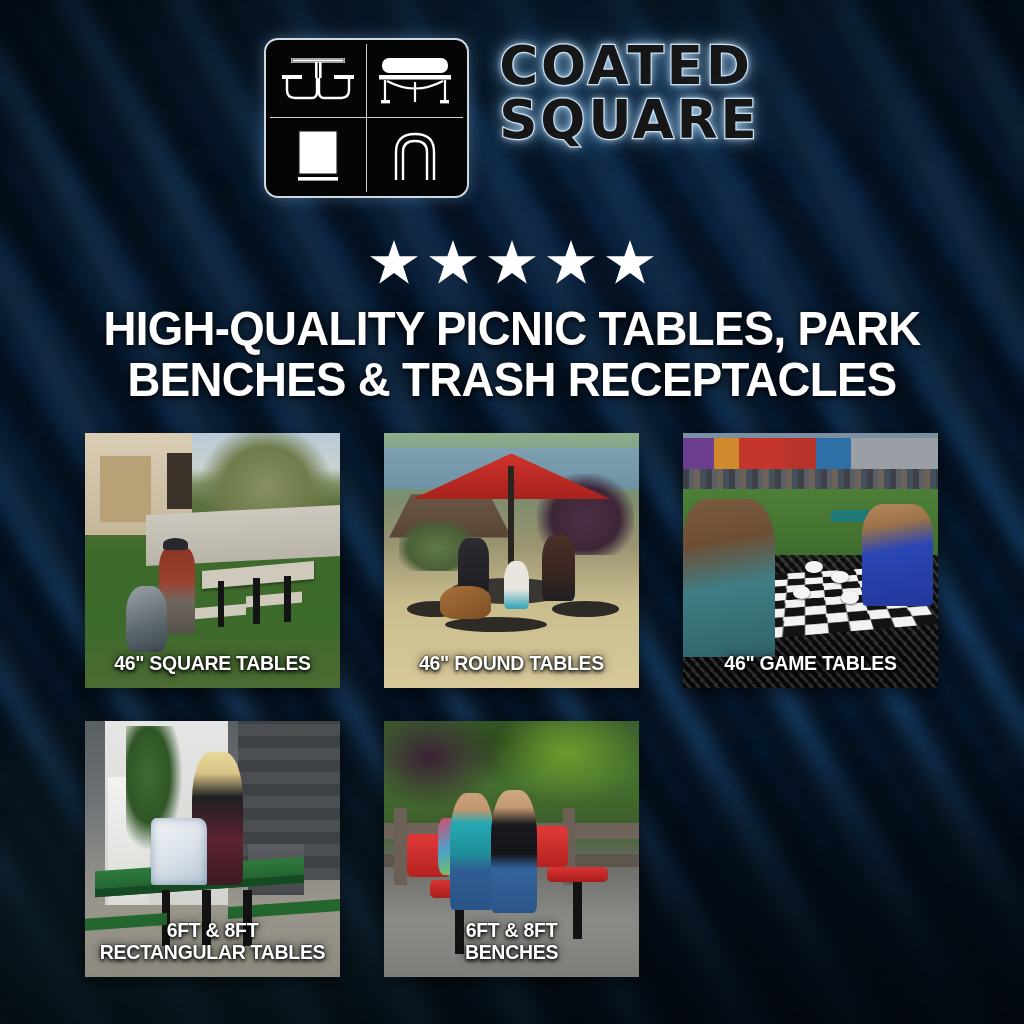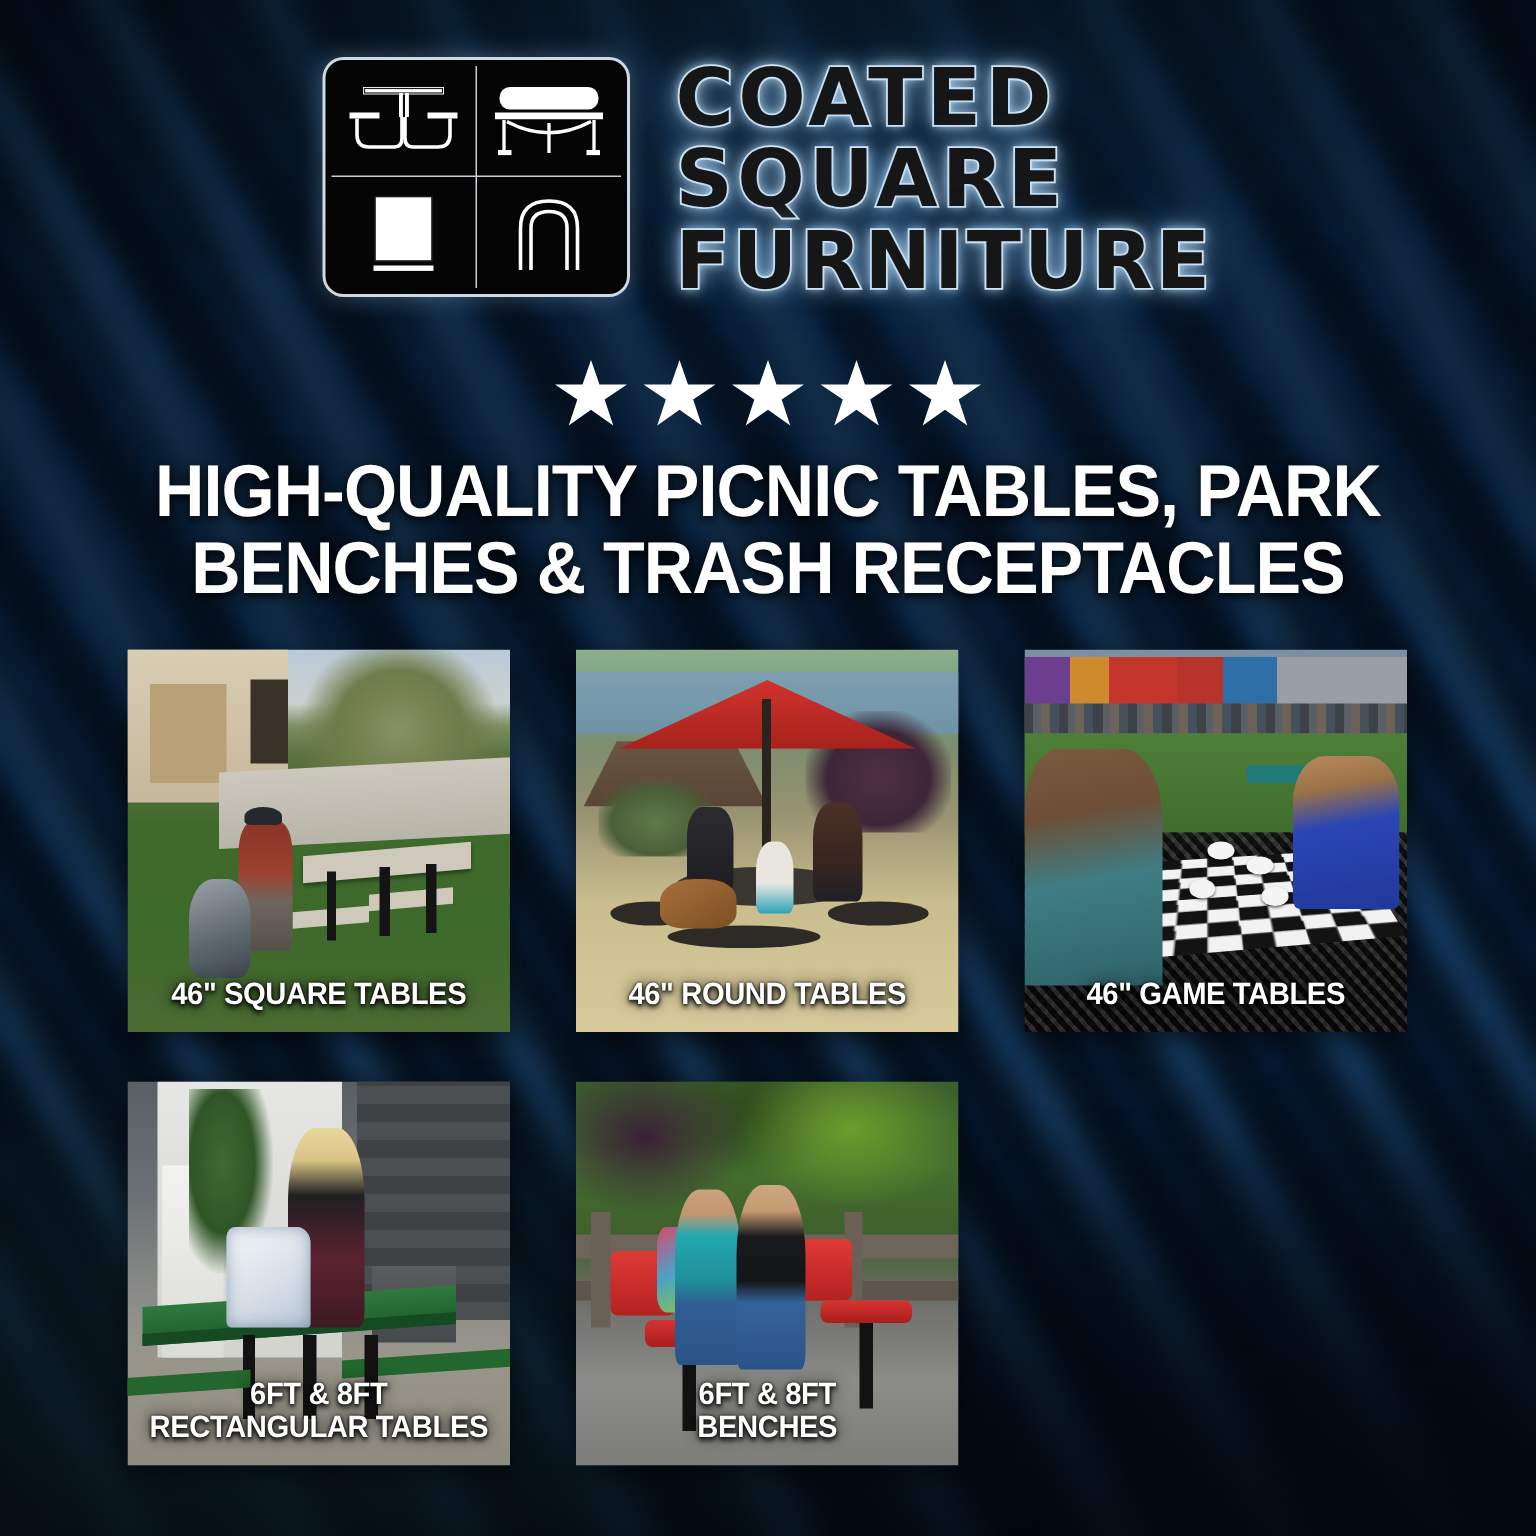--- a/index.html
+++ b/index.html
@@ -392,21 +392,20 @@
         <svg width="62" height="58" viewBox="0 0 62 58" fill="none" stroke="#ffffff" stroke-width="2.4">
           <path d="M12 54 L12 26 Q12 8 31 8 Q50 8 50 26 L50 54"></path>
           <path d="M19 54 L19 26 Q19 15 31 15 Q43 15 43 26 L43 54"></path>
         </svg>
       </div>
     </div>
 
     <div class="logo-words">
       <div class="logo-word w1">COATED</div>
       <div class="logo-word w2">SQUARE</div>
-      <div class="logo-word w3">FURNITURE</div>
     </div>
   </div>
 
   <div class="stars">
     <div class="star"></div>
     <div class="star"></div>
     <div class="star"></div>
     <div class="star"></div>
     <div class="star"></div>
   </div>

